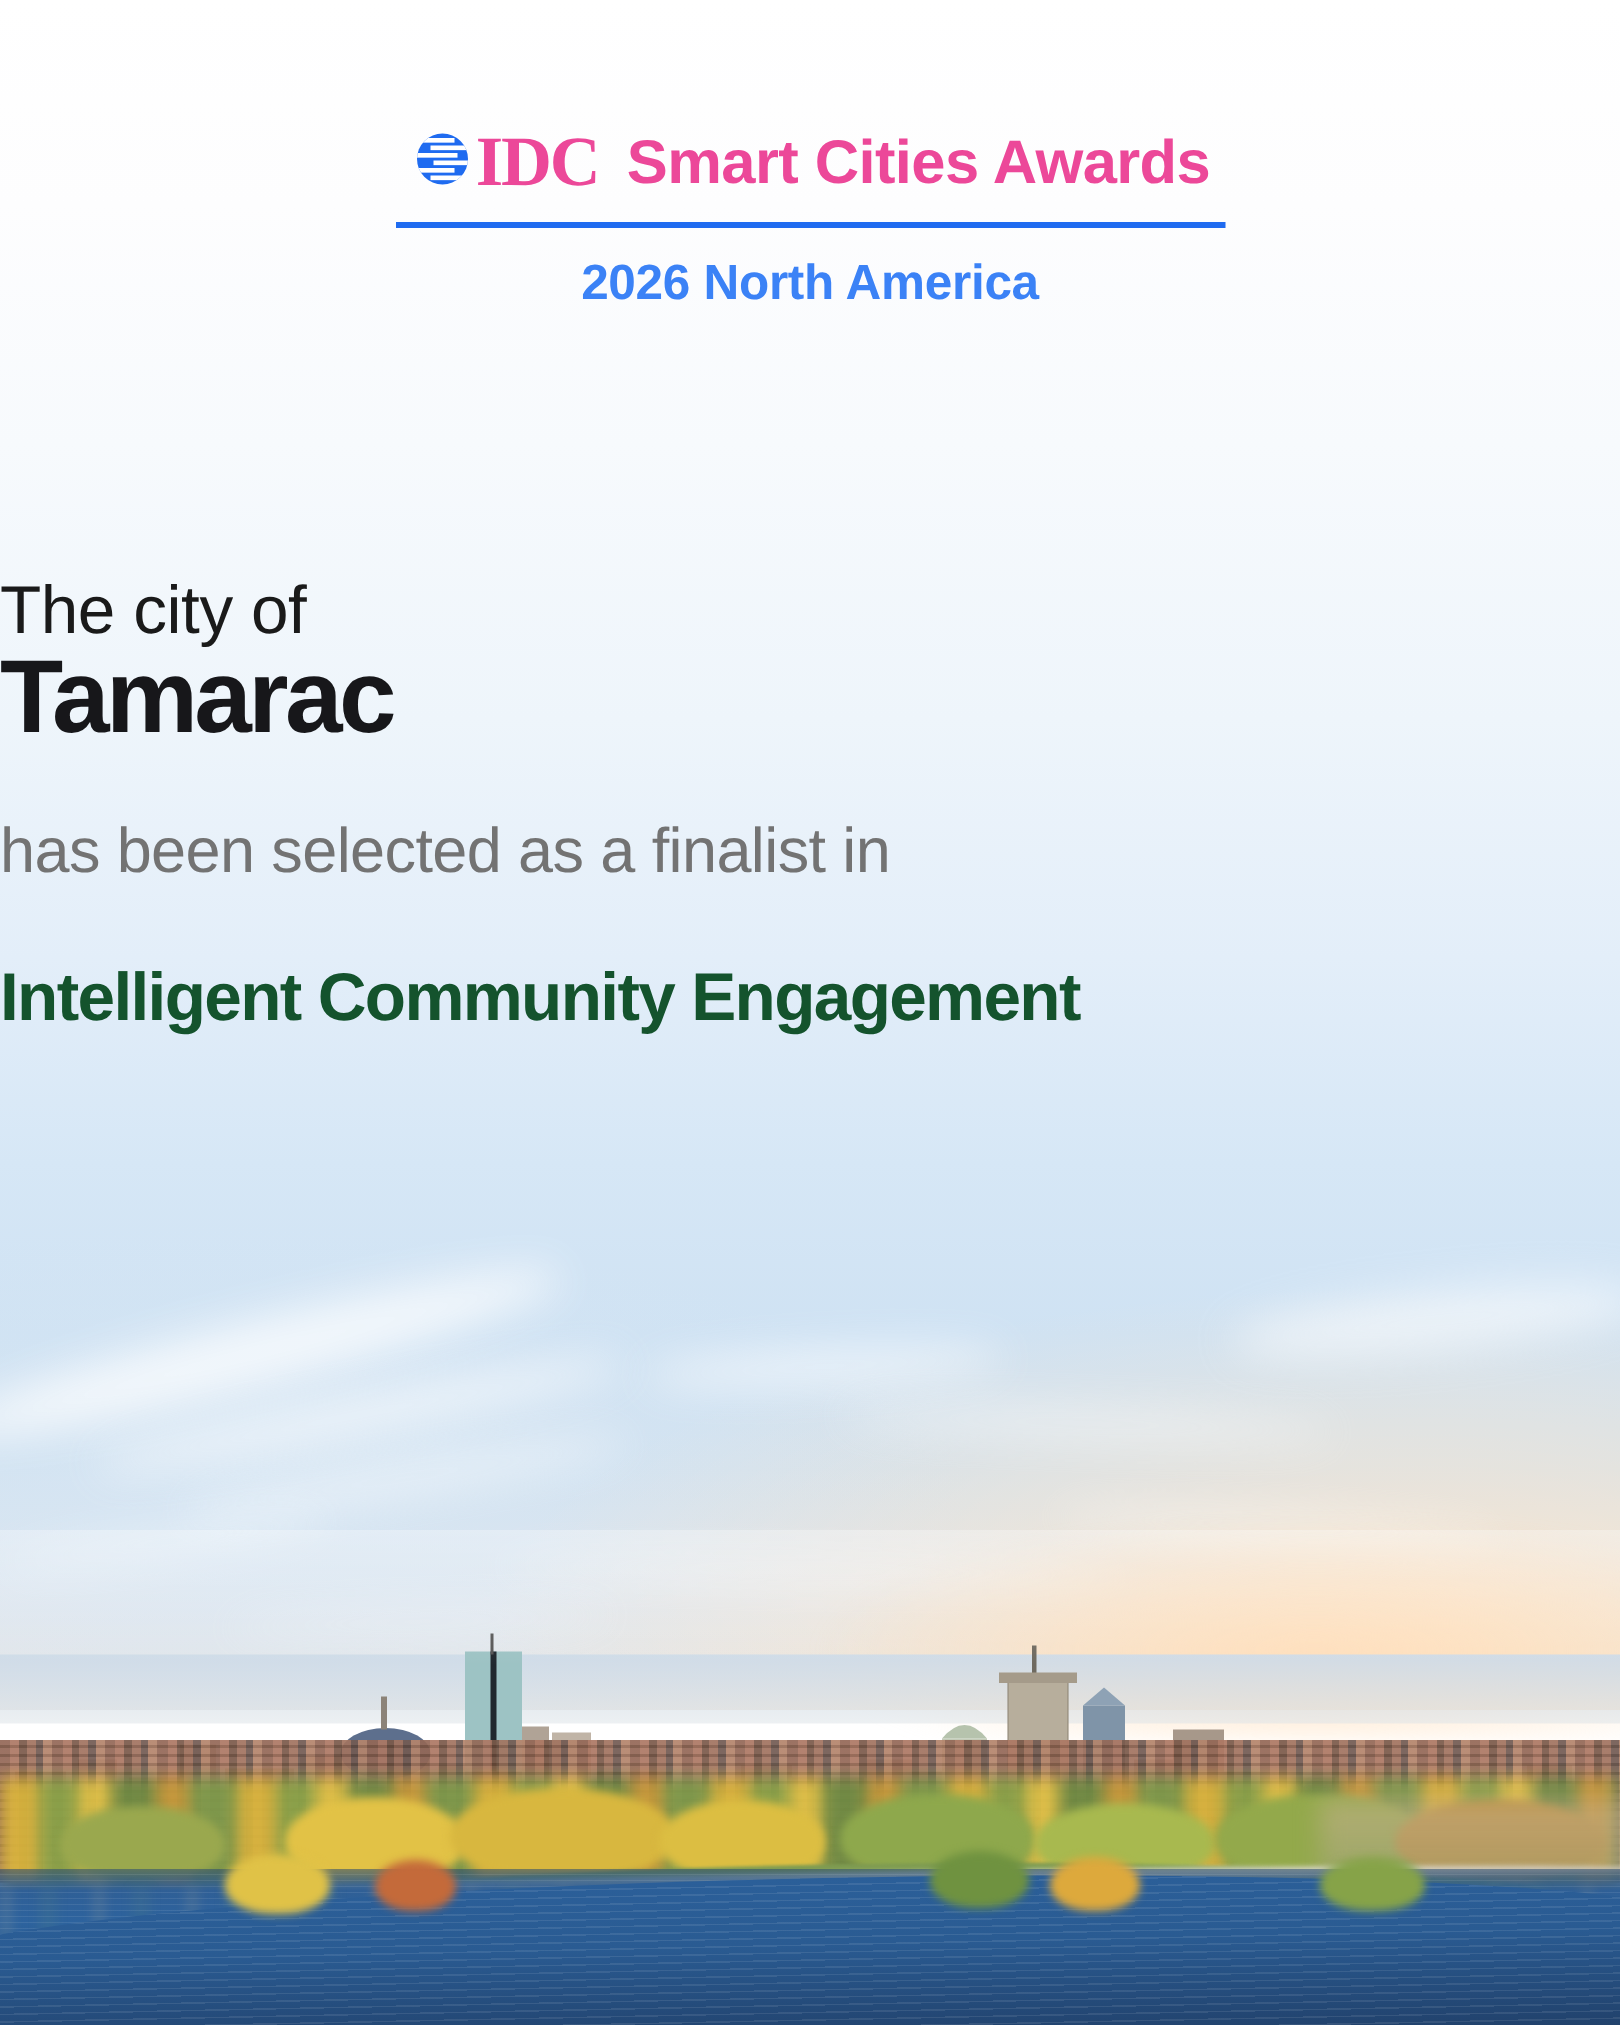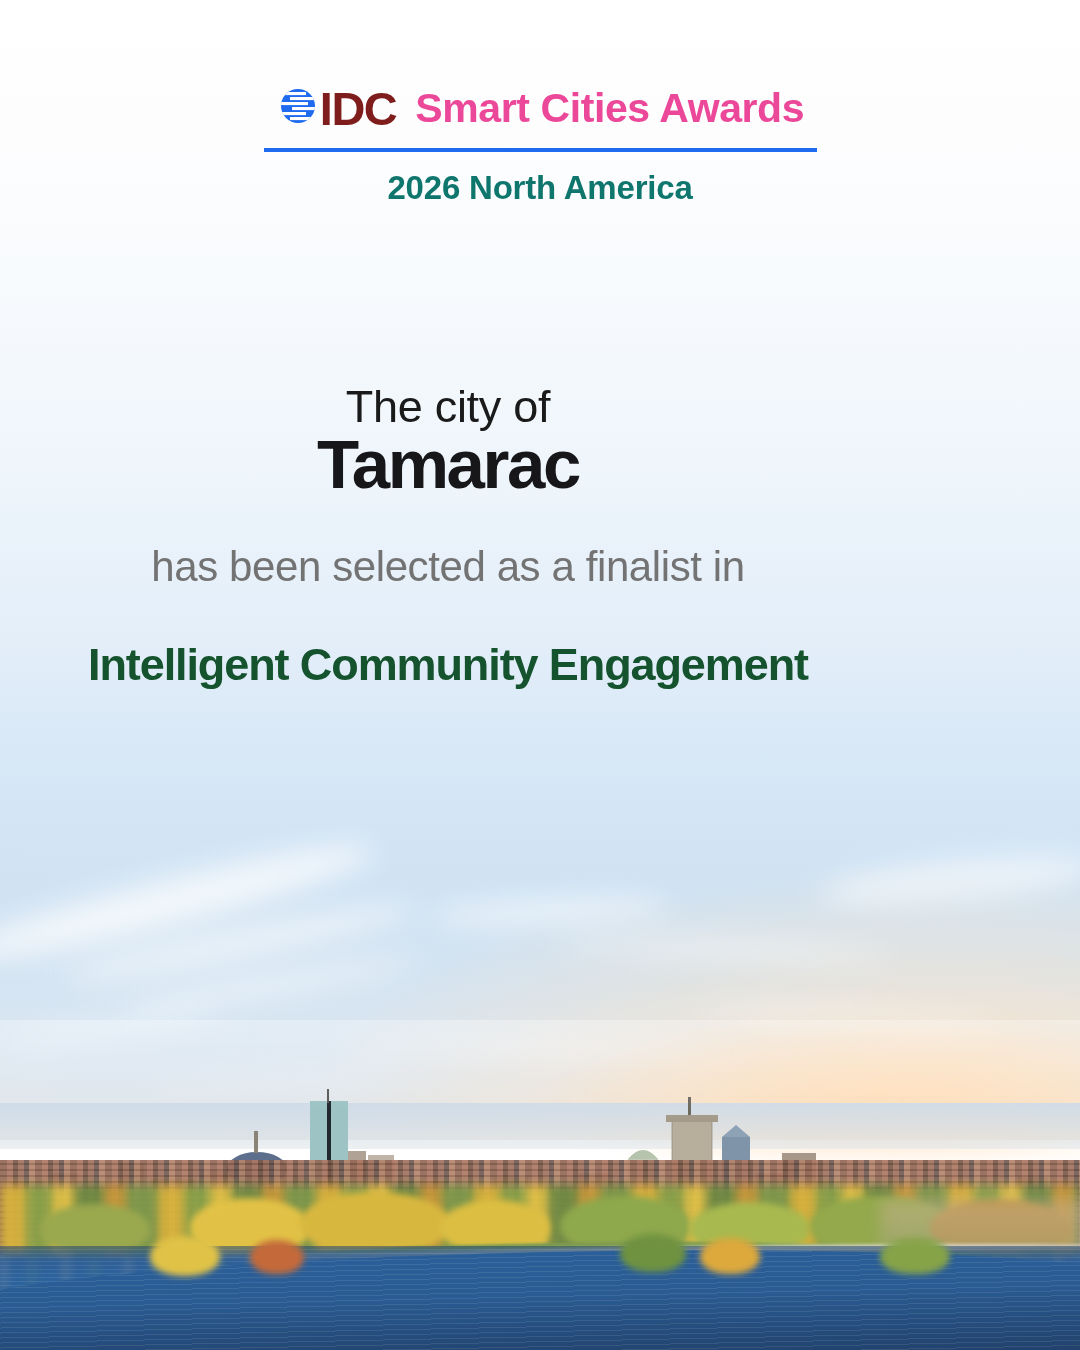--- a/index.html
+++ b/index.html
@@ -234,51 +234,51 @@
     justify-content: center;
     gap: 19px;
     height: 52px;
   }
   .idc-mark { display: flex; align-items: center; gap: 2px; }
   .globe { display: block; }
   .idc-word {
     font-size: 47px;
     font-weight: 700;
     letter-spacing: -1.5px;
-    color: #7f1d1d;
+    color: #ec4899;
     line-height: 1;
     margin-left: -2px;
+    font-family: Liberation Serif, serif;
   }
   .awards-title {
     font-size: 41px;
     font-weight: 600;
     color: #ec4899;
     letter-spacing: -0.4px;
     line-height: 1;
   }
   .rule {
     width: 553px;
     height: 4px;
     background: #1f6bf0;
     margin: 14px auto 0 auto;
   }
   .subtitle {
     margin-top: 17px;
     font-size: 33px;
     font-weight: 600;
-    color: #0f766e;
+    color: #3b82f6;
     letter-spacing: -0.2px;
   }
 
   
   .award {
     position: absolute;
     left: 0; top: 383px;
     width: 896px;
-    text-align: center;
   }
   .line-city-of {
     font-size: 45px;
     font-weight: 400;
     color: #1a1a1a;
     letter-spacing: -0.3px;
     line-height: 1.05;
   }
   .line-cityname {
     font-size: 69px;

